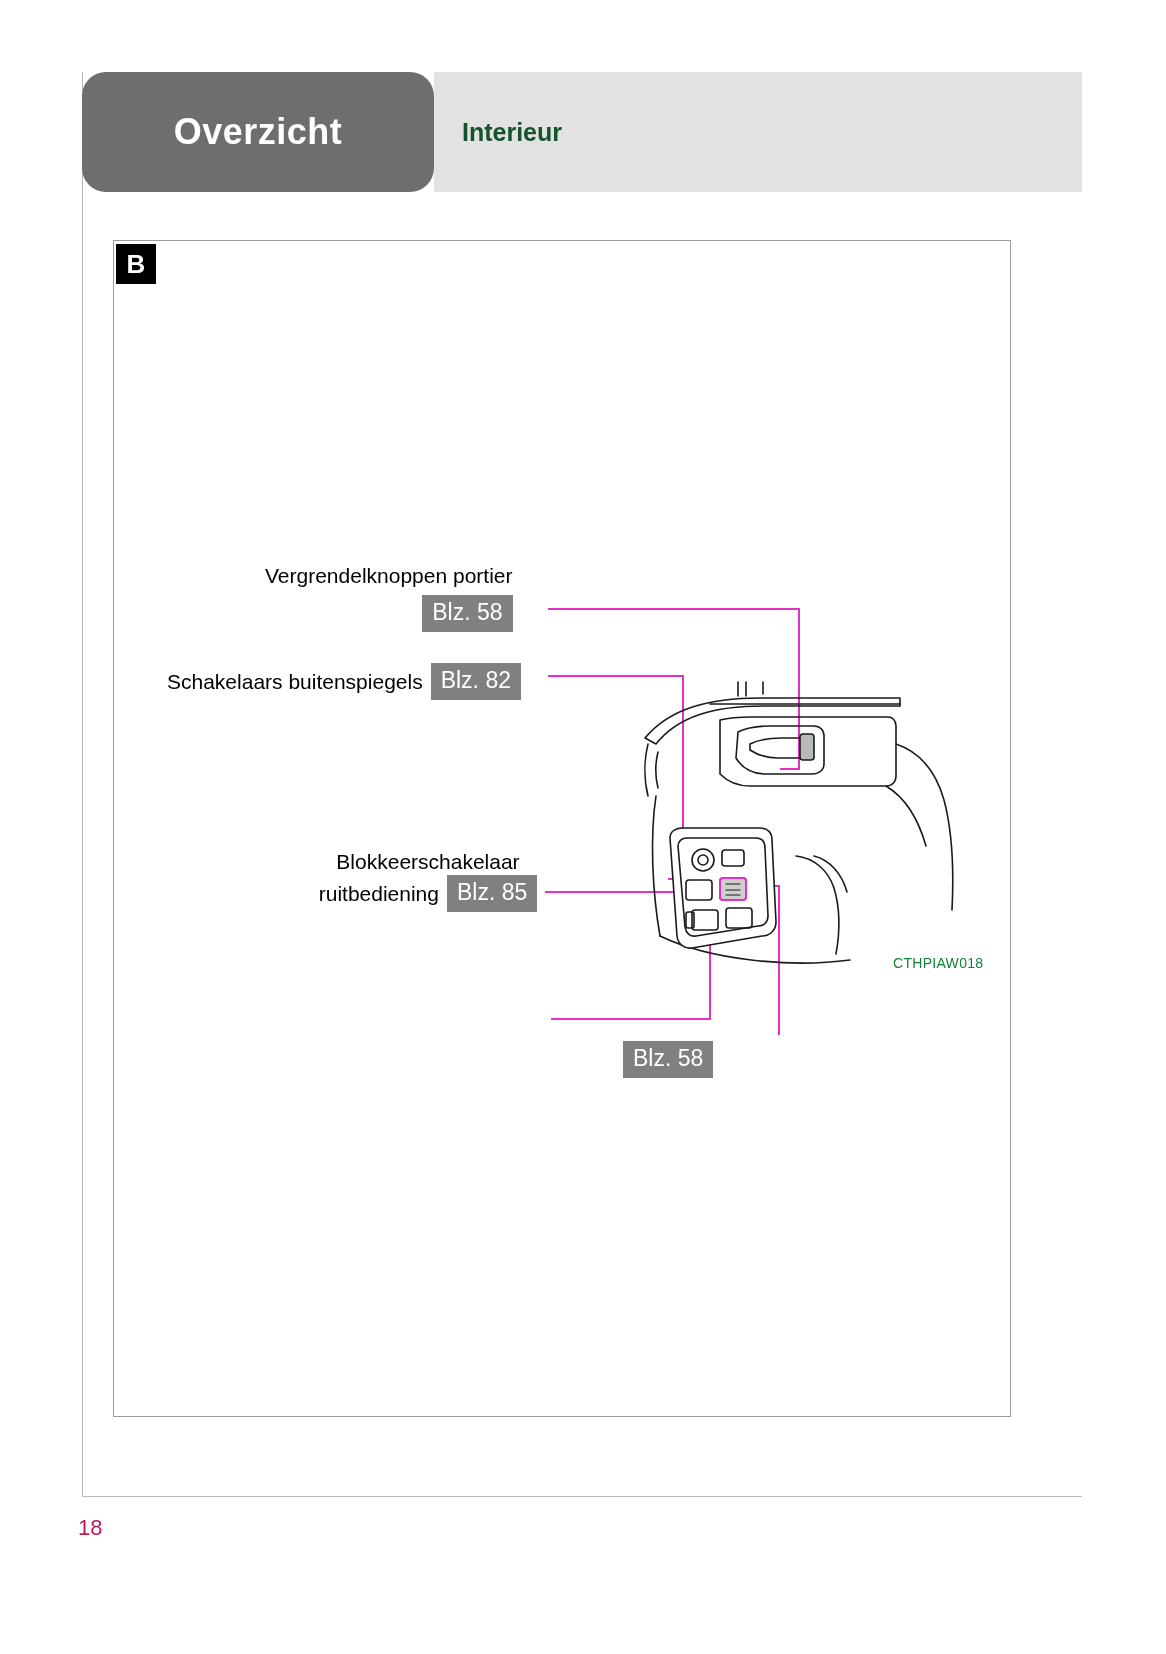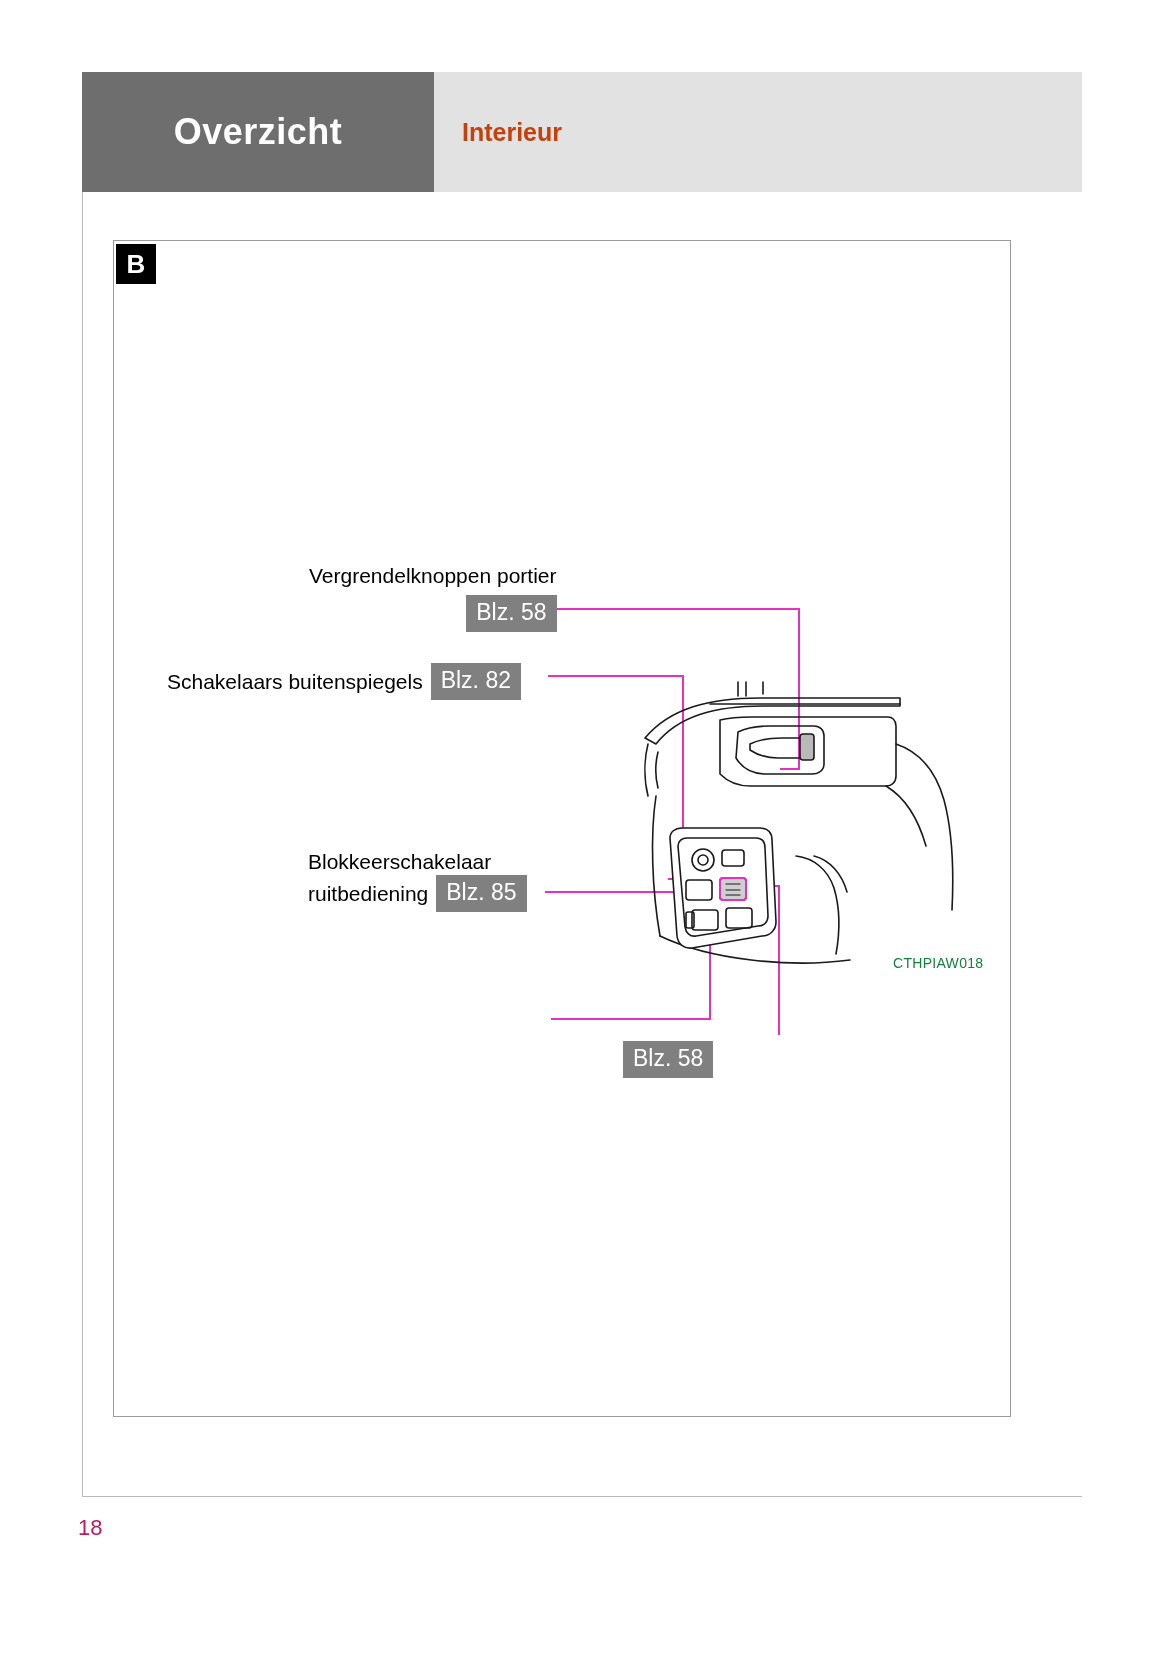--- a/index.html
+++ b/index.html
@@ -52,41 +52,42 @@
     height: 120px;
     display: flex;
     align-items: stretch;
   }
   .header-left {
     width: 352px;
     background: #6e6e6e;
     display: flex;
     align-items: center;
     justify-content: center;
+    border-radius: 24px;
   }
   .header-left-text {
     color: #ffffff;
     font-size: 36px;
     font-weight: bold;
     letter-spacing: 0.5px;
   }
   .header-right {
     flex: 1;
     background: #e2e2e2;
     display: flex;
     flex-direction: column;
     justify-content: center;
     padding-left: 28px;
     box-sizing: border-box;
   }
   .header-right-line {
     font-size: 25px;
     font-weight: bold;
     line-height: 1.45;
-    color: #c2410c;
+    color: #14532d;
   }
 
   
   .figure-box {
     position: absolute;
     left: 113px;
     top: 240px;
     width: 896px;
     height: 1175px;
     border: 1px solid #9b9b9b;
@@ -126,23 +127,23 @@
     padding: 3px 10px 4px 10px;
     vertical-align: middle;
   }
   .lbl {
     display: inline-block;
     vertical-align: middle;
     padding-right: 8px;
   }
 
   
-  #co-doorlock   { left: 265px; top: 562px; text-align: left; margin-left: 44px; }
+  #co-doorlock   { left: 265px; top: 562px; text-align: left; }
   #co-mirror     { left: 167px; top: 663px; }
-  #co-windowlock { left: 308px; top: 848px; text-align: left; width: 240px;}
+  #co-windowlock { left: 308px; top: 848px; text-align: center; width: 240px;}
   #co-windowsw   { left: 179px; top: 1006px; }
   #co-central    { left: 613px; top: 1035px; text-align: left; }
 
   
   .line {
     position: absolute;
     background: #e431c3;
   }
   .h { height: 2px; }
   .v { width: 2px; }

